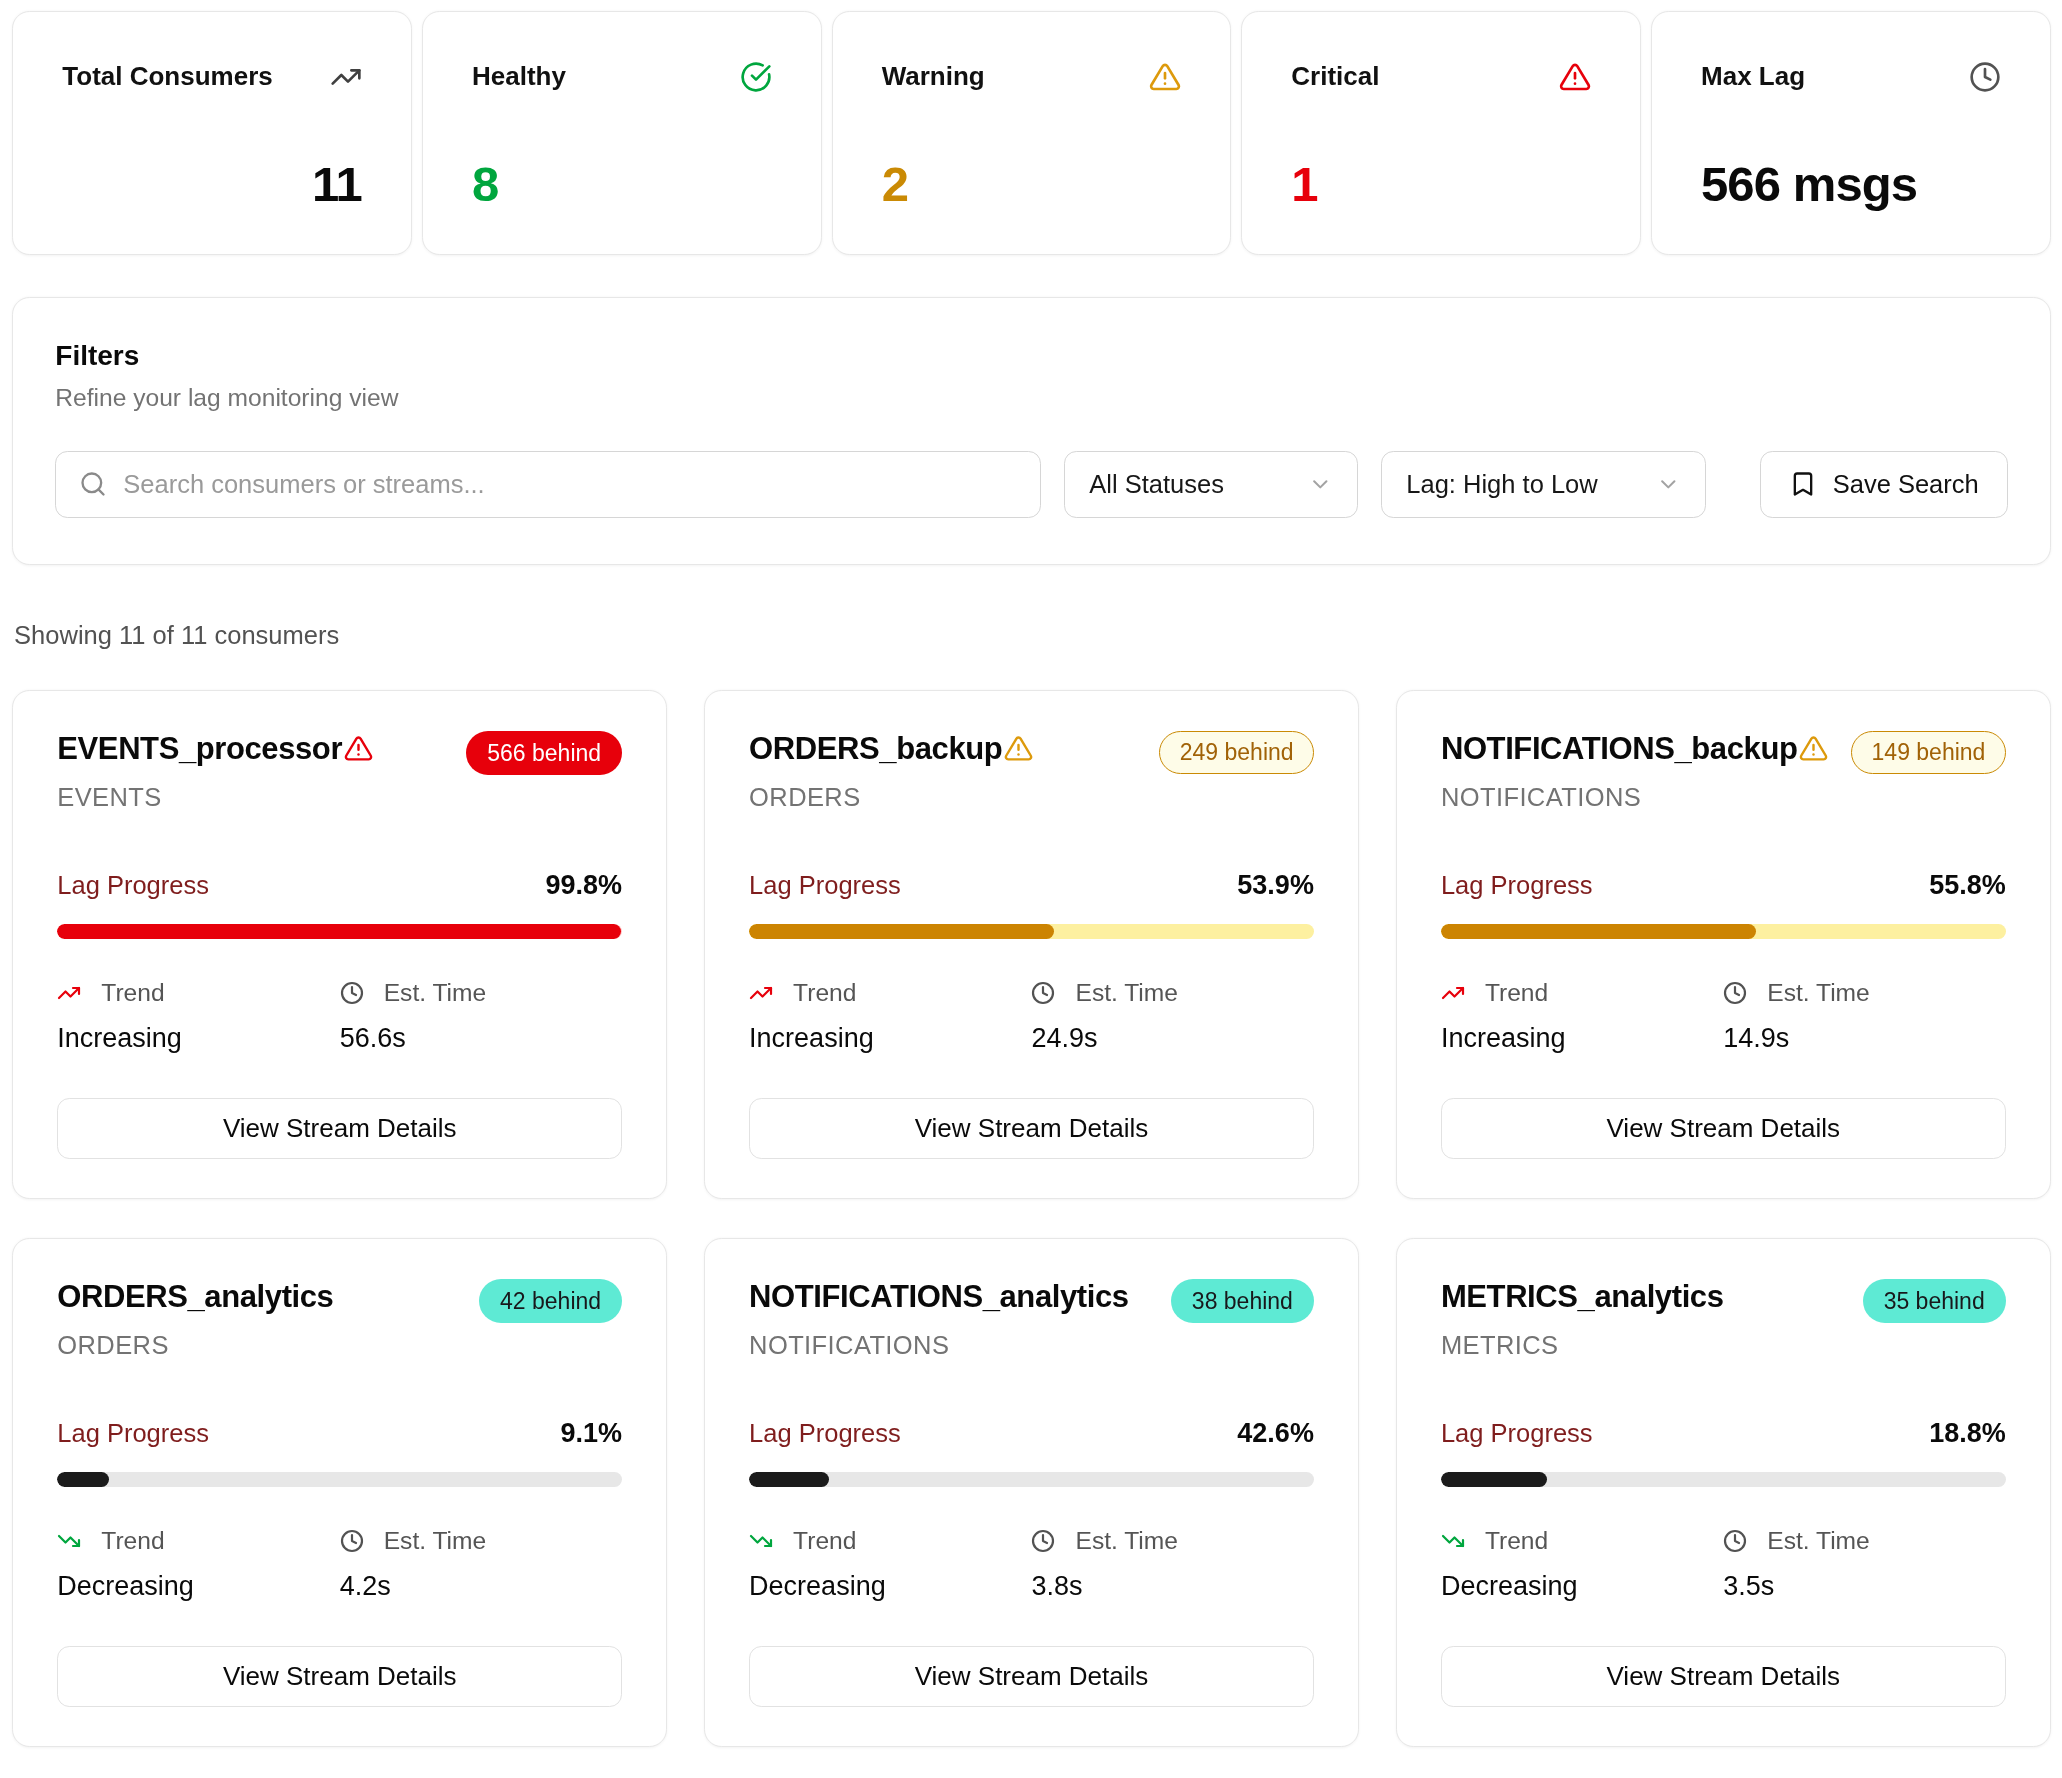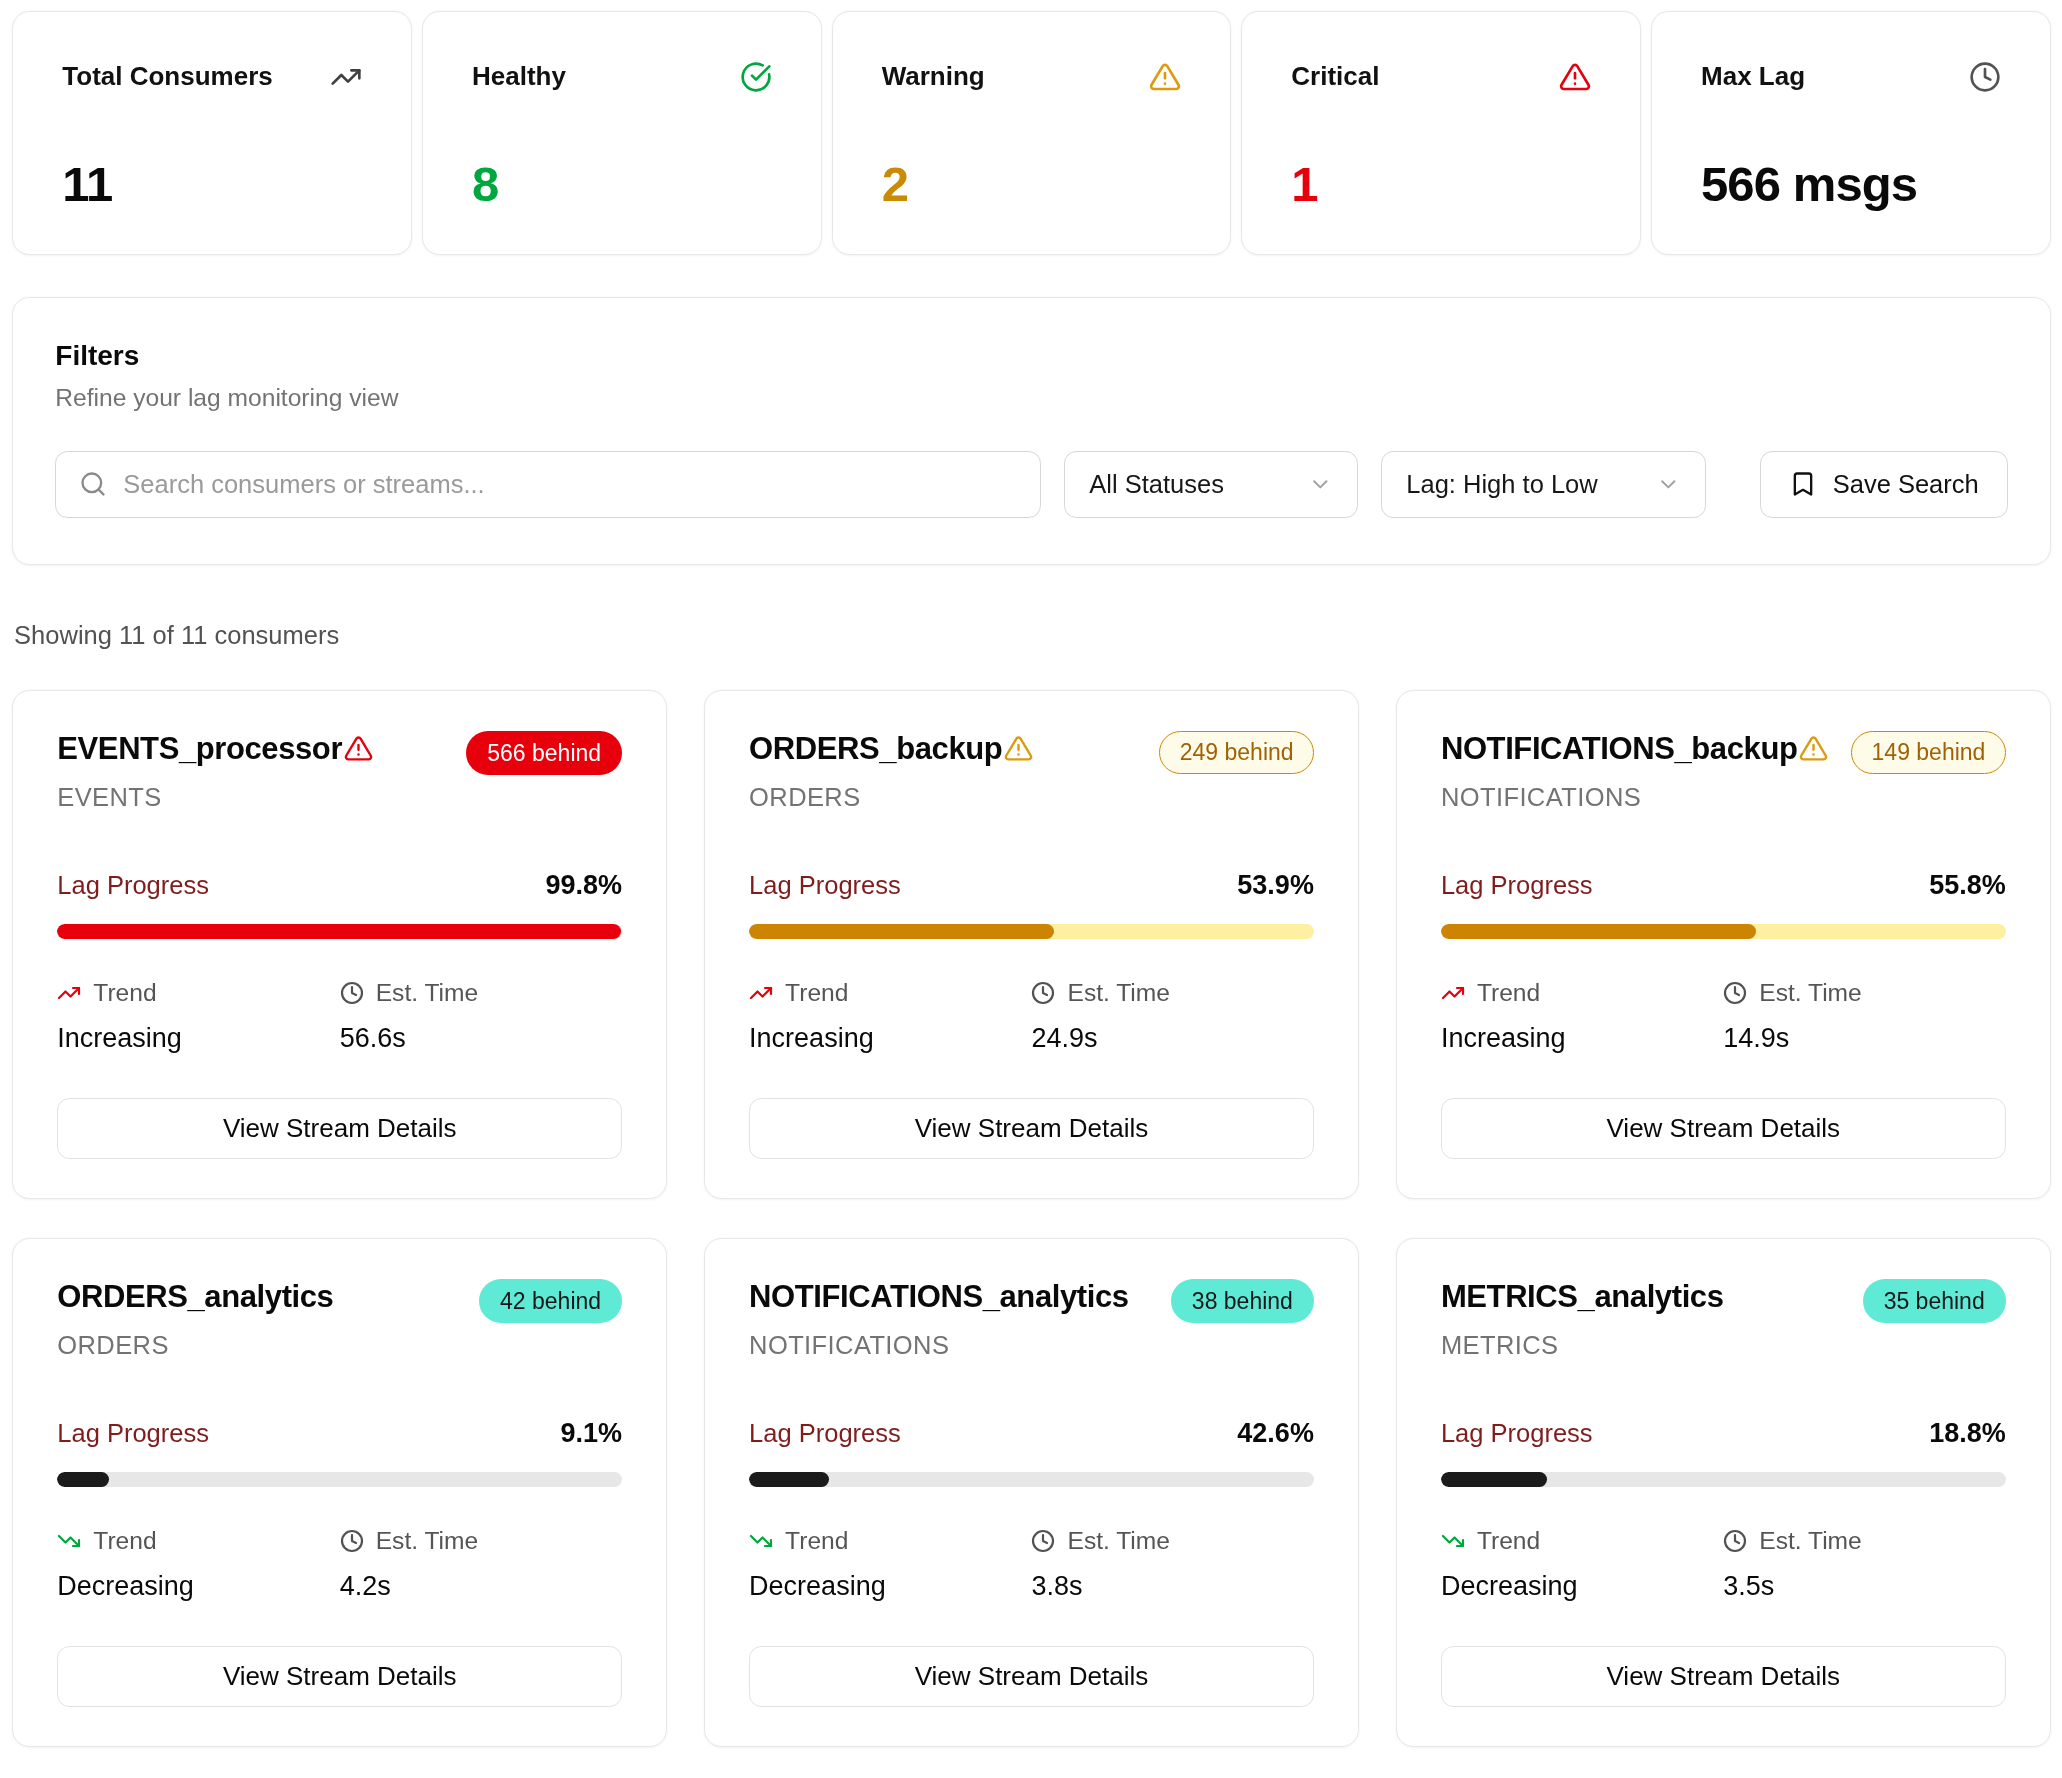--- a/index.html
+++ b/index.html
@@ -60,21 +60,21 @@
   .spacer { flex:1; }
   .p-row { display:flex; align-items:baseline; justify-content:space-between; }
   .p-label { font-size:25.5px; color:#7f1d1d; }
   .p-value { font-size:27px; font-weight:600; color:#0a0a0a;text-align:center; }
   .track { margin-top:23px; height:15px; border-radius:877px; overflow:hidden; }
   .fill { height:100%; border-radius:877px; }
   .critical .track { background:#ffc9c9; } .critical .fill { background:#e7000b; }
   .warning  .track { background:#fdf0a0; } .warning  .fill { background:#cc8402; }
   .normal   .track { background:#e7e7e7; } .normal   .fill { background:#1b1b1b; }
   .meta { margin-top:40px; display:grid; grid-template-columns:1fr 1fr; }
-  .meta-label { display:flex; align-items:center; gap:12px; font-size:24.6px; color:#555; }
+  .meta-label { display:flex; align-items:center; gap:20px; font-size:24.6px; color:#555; }
   .meta-value { margin-top:16px; font-size:27px; font-weight:500; color:#0a0a0a; }
   .up   { color:#e7000b; }
   .down { color:#00a63e; }
   .clock-gray { color:#525252; }
   .details-btn { margin-top:44px; height:61px; width:100%; border:1.3px solid #e2e2e2;
     border-radius:12.3px; background:#fff; font-size:26px; font-weight:500; color:#0a0a0a;
     font-family:"Liberation Sans", sans-serif; cursor:pointer; }
 </style>
 </head>
 <body>
@@ -84,21 +84,21 @@
   <section class="stats">
 
     <div class="card stat">
       <div class="stat-head">
         <span class="stat-label">Total Consumers</span>
         <svg class="icon" width="32" height="32" viewBox="0 0 24 24" fill="none" stroke="#404040" stroke-width="2" stroke-linecap="round" stroke-linejoin="round">
             <polyline points="22 7 13.5 15.5 8.5 10.5 2 17"></polyline>
             <polyline points="16 7 22 7 22 13"></polyline>
           </svg>
       </div>
-      <div class="stat-value" style="color: rgb(10, 10, 10);">11</div>
+      <div class="stat-value" style="color: rgb(10, 10, 10); text-align: right;">11</div>
     </div>
 
     <div class="card stat">
       <div class="stat-head">
         <span class="stat-label">Healthy</span>
         <svg class="icon" width="32" height="32" viewBox="0 0 24 24" fill="none" stroke="#00a63e" stroke-width="2" stroke-linecap="round" stroke-linejoin="round">
             <path d="M21.801 10A10 10 0 1 1 17 3.335"></path>
             <path d="m9 11 3 3L22 4"></path>
           </svg>
       </div>

